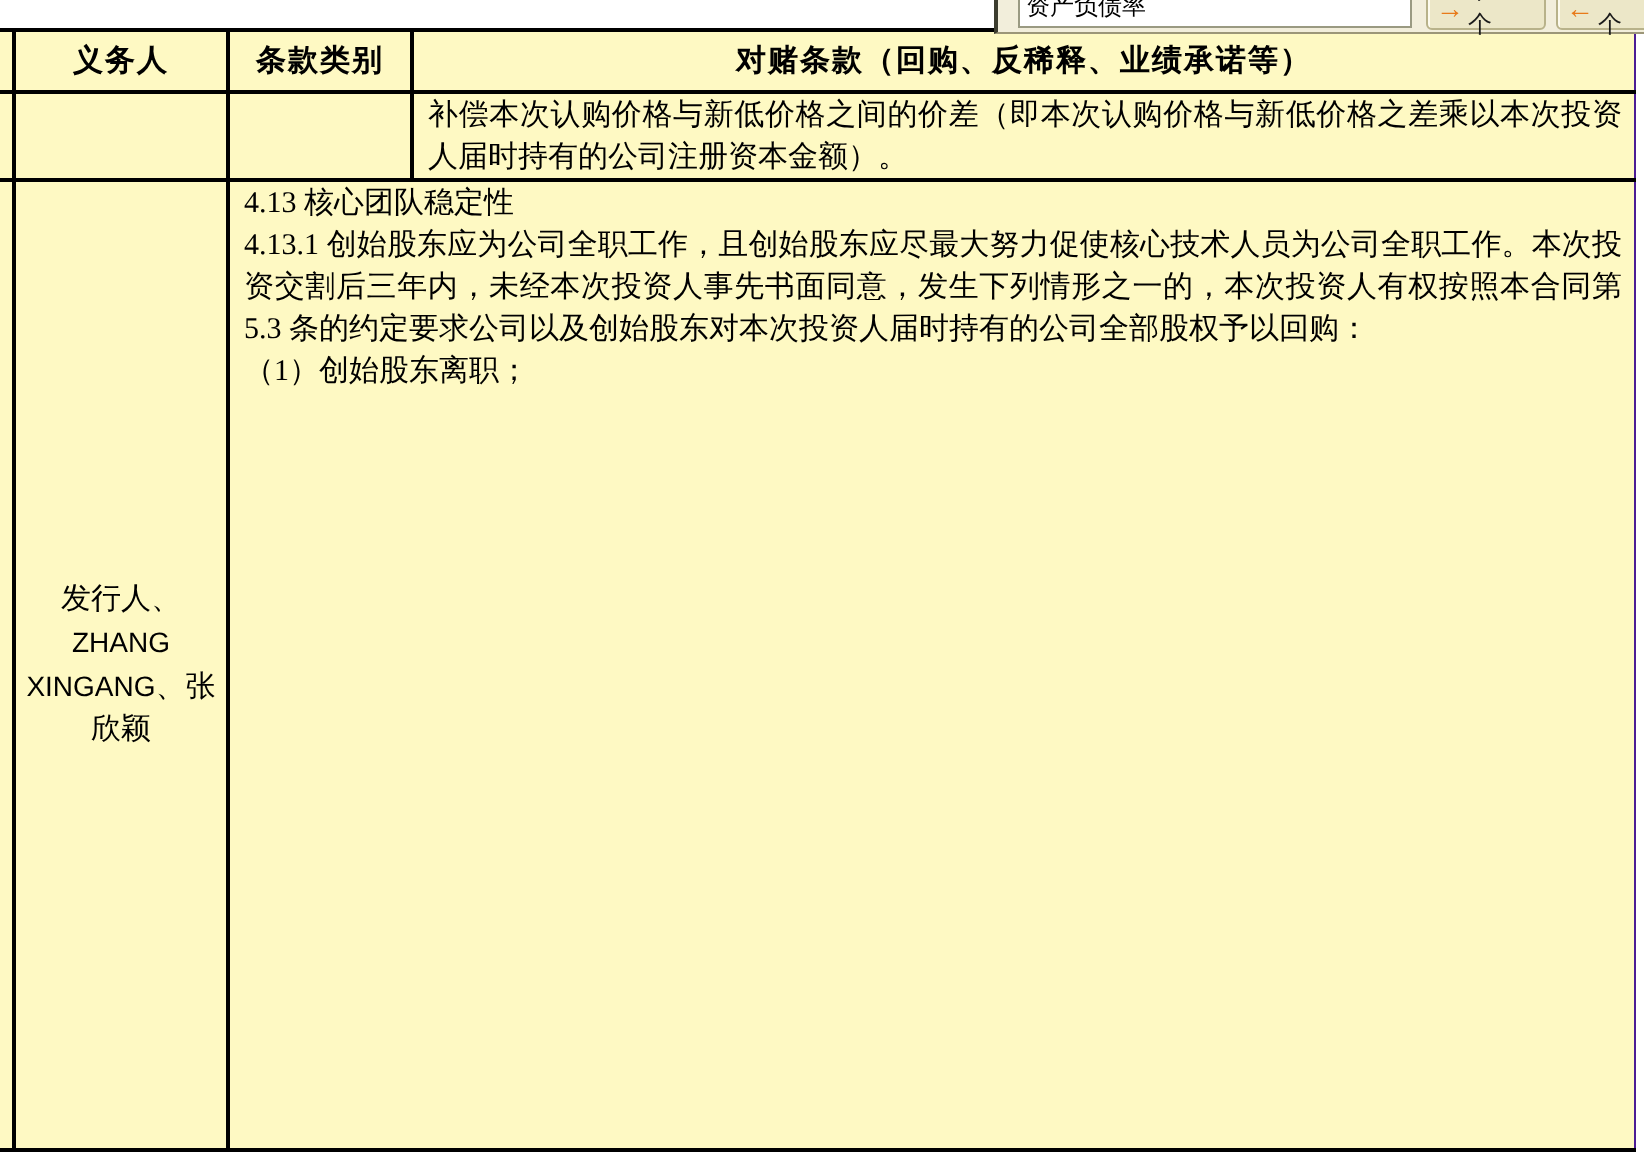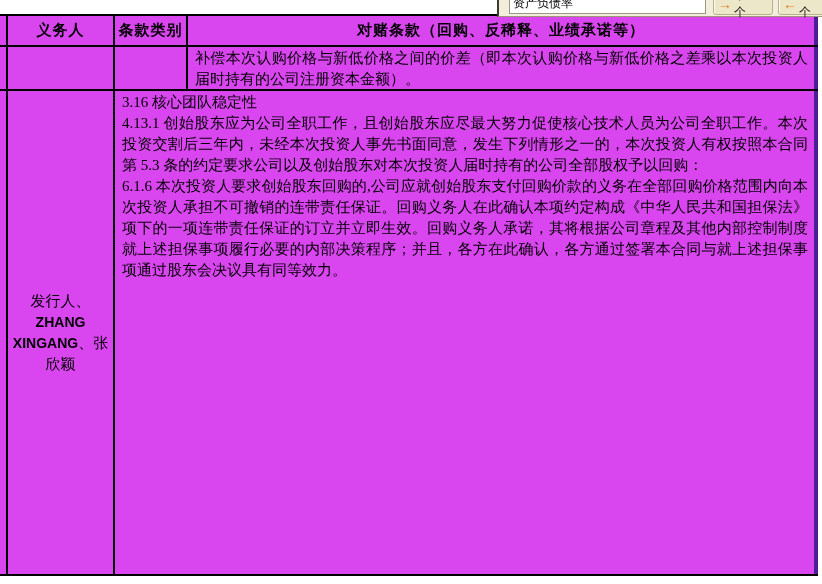--- a/index.html
+++ b/index.html
@@ -14,43 +14,43 @@
   
   .tbl {
     position: absolute;
     left: 0; top: 14px;
     width: 818px; height: 562px;
     border-top: 2px solid #000;
     border-bottom: 2px solid #000;
     box-sizing: border-box;
     display: flex;
     flex-direction: column;
-    background: #d946ef;
+    background: #fef9c3;
   }
   .trow { display: flex; box-sizing: border-box; }
   .trow.hdr  { height: 31px; border-bottom: 2px solid #000; }
   .trow.r1   { height: 44px; border-bottom: 2px solid #000; }
   .trow.r2   { flex: 1; min-height: 0; }
   .cell { box-sizing: border-box; border-right: 2px solid #000; overflow: hidden; }
   .c0 { width: 8px; }
   .c1 { width: 107px; }
-  .c2 { width: 73px; }
-  .c3 { flex: 1; border-right: 4px solid #4c1d95; }
+  .c2 { width: 92px; }
+  .c3 { flex: 1; border-right: 1px solid #4c1d95; }
   .hdr .cell {
     display: flex; align-items: center; justify-content: center;
     font-weight: bold; font-size: 15px; letter-spacing: 1px;
   }
   .centercell {
     display: flex; align-items: center; justify-content: center;
     text-align: center;
     font-size: 15px; line-height: 21px;
     padding: 0 2px;
     word-break: break-word;
   }
-  .latin-bold { font-weight: bold; font-family: "Liberation Sans", sans-serif; font-size: 14px; margin-top: 41px; }
+  .latin-bold { font-weight: normal; font-family: "Liberation Sans", sans-serif; font-size: 14px; margin-top: 41px; }
   .clausecell {
     font-size: 15px; line-height: 21px;
     padding: 1px 6px 0 7px;
     text-align: justify;
   }
   .clausecell p { margin: 0; }
   
   .findbar {
     position: absolute;
     left: 497px; top: -9px;
@@ -118,23 +118,23 @@
 
   <div class="trow r2">
     <div class="cell c0"></div>
     <div class="cell c1 centercell">
       <div>
         <span>发行人、</span><span class="latin-bold">ZHANG XINGANG</span><span>、张欣颖</span>
       </div>
     </div>
     <div class="cell c3 clausecell">
 
-    <p>3.16 核心团队稳定性</p>
+    <p>4.13 核心团队稳定性</p>
         <p>4.13.1 创始股东应为公司全职工作，且创始股东应尽最大努力促使核心技术人员为公司全职工作。本次投资交割后三年内，未经本次投资人事先书面同意，发生下列情形之一的，本次投资人有权按照本合同第 5.3 条的约定要求公司以及创始股东对本次投资人届时持有的公司全部股权予以回购：</p>
-        <p>6.1.6 本次投资人要求创始股东回购的,公司应就创始股东支付回购价款的义务在全部回购价格范围内向本次投资人承担不可撤销的连带责任保证。回购义务人在此确认本项约定构成《中华人民共和国担保法》项下的一项连带责任保证的订立并立即生效。回购义务人承诺，其将根据公司章程及其他内部控制制度就上述担保事项履行必要的内部决策程序；并且，各方在此确认，各方通过签署本合同与就上述担保事项通过股东会决议具有同等效力。</p>
+        <p>（1）创始股东离职；</p>
       </div>
   </div>
 
 </div>
 
 <div class="findbar">
   <input class="find-input" type="text" value="资产负债率" style="">
   <div class="find-btn next">
     <span class="arrow">→</span>
     <span>下一个</span>

